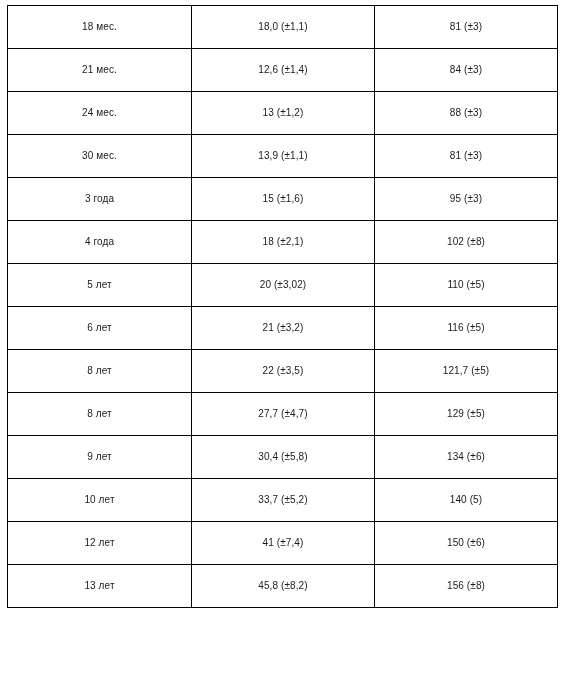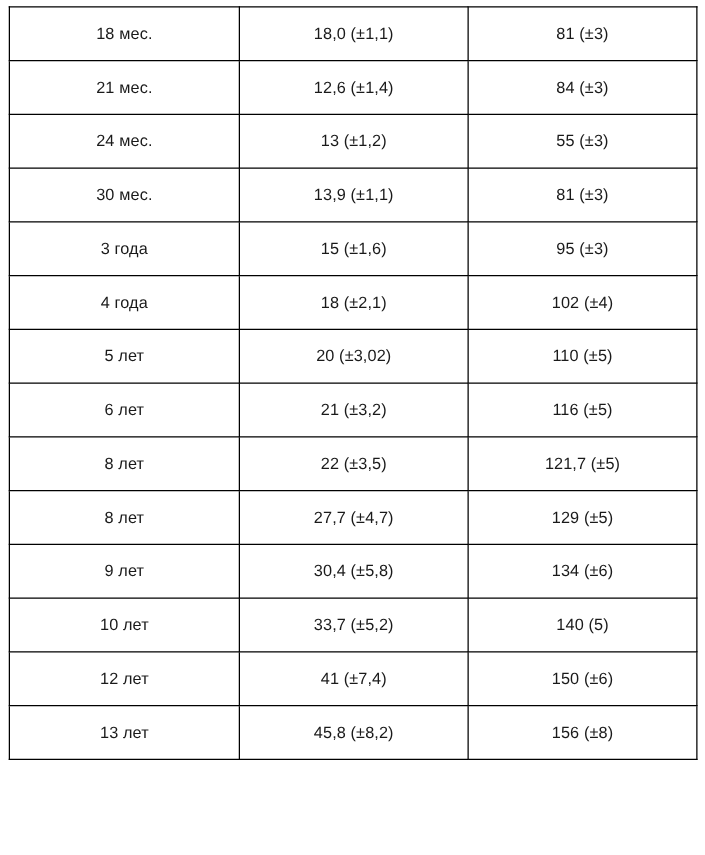--- a/index.html
+++ b/index.html
@@ -34,21 +34,21 @@
   }
   table.data-table col.c1 { width: 184px; }
   table.data-table col.c2 { width: 183px; }
   table.data-table col.c3 { width: 183px; }
   table.data-table td {
     border: 1.5px solid #000000;
     height: 42px;
     padding: 0 4px;
     text-align: center;
     vertical-align: middle;
-    font-size: 13px;
+    font-size: 10px;
     font-weight: 400;
     color: #1a1a1a;
     letter-spacing: 0.1px;
     line-height: 1.2;
     white-space: nowrap;
   }
 </style>
 </head>
 <body>
 
@@ -67,36 +67,36 @@
             <td>81 (±3)</td>
           </tr>
           <tr>
             <td>21 мес.</td>
             <td>12,6 (±1,4)</td>
             <td>84 (±3)</td>
           </tr>
           <tr>
             <td>24 мес.</td>
             <td>13 (±1,2)</td>
-            <td>55 (±3)</td>
+            <td>88 (±3)</td>
           </tr>
           <tr>
             <td>30 мес.</td>
             <td>13,9 (±1,1)</td>
             <td>81 (±3)</td>
           </tr>
           <tr>
             <td>3 года</td>
             <td>15 (±1,6)</td>
             <td>95 (±3)</td>
           </tr>
           <tr>
             <td>4 года</td>
             <td>18 (±2,1)</td>
-            <td>102 (±4)</td>
+            <td>102 (±8)</td>
           </tr>
           <tr>
             <td>5 лет</td>
             <td>20 (±3,02)</td>
             <td>110 (±5)</td>
           </tr>
           <tr>
             <td>6 лет</td>
             <td>21 (±3,2)</td>
             <td>116 (±5)</td>

